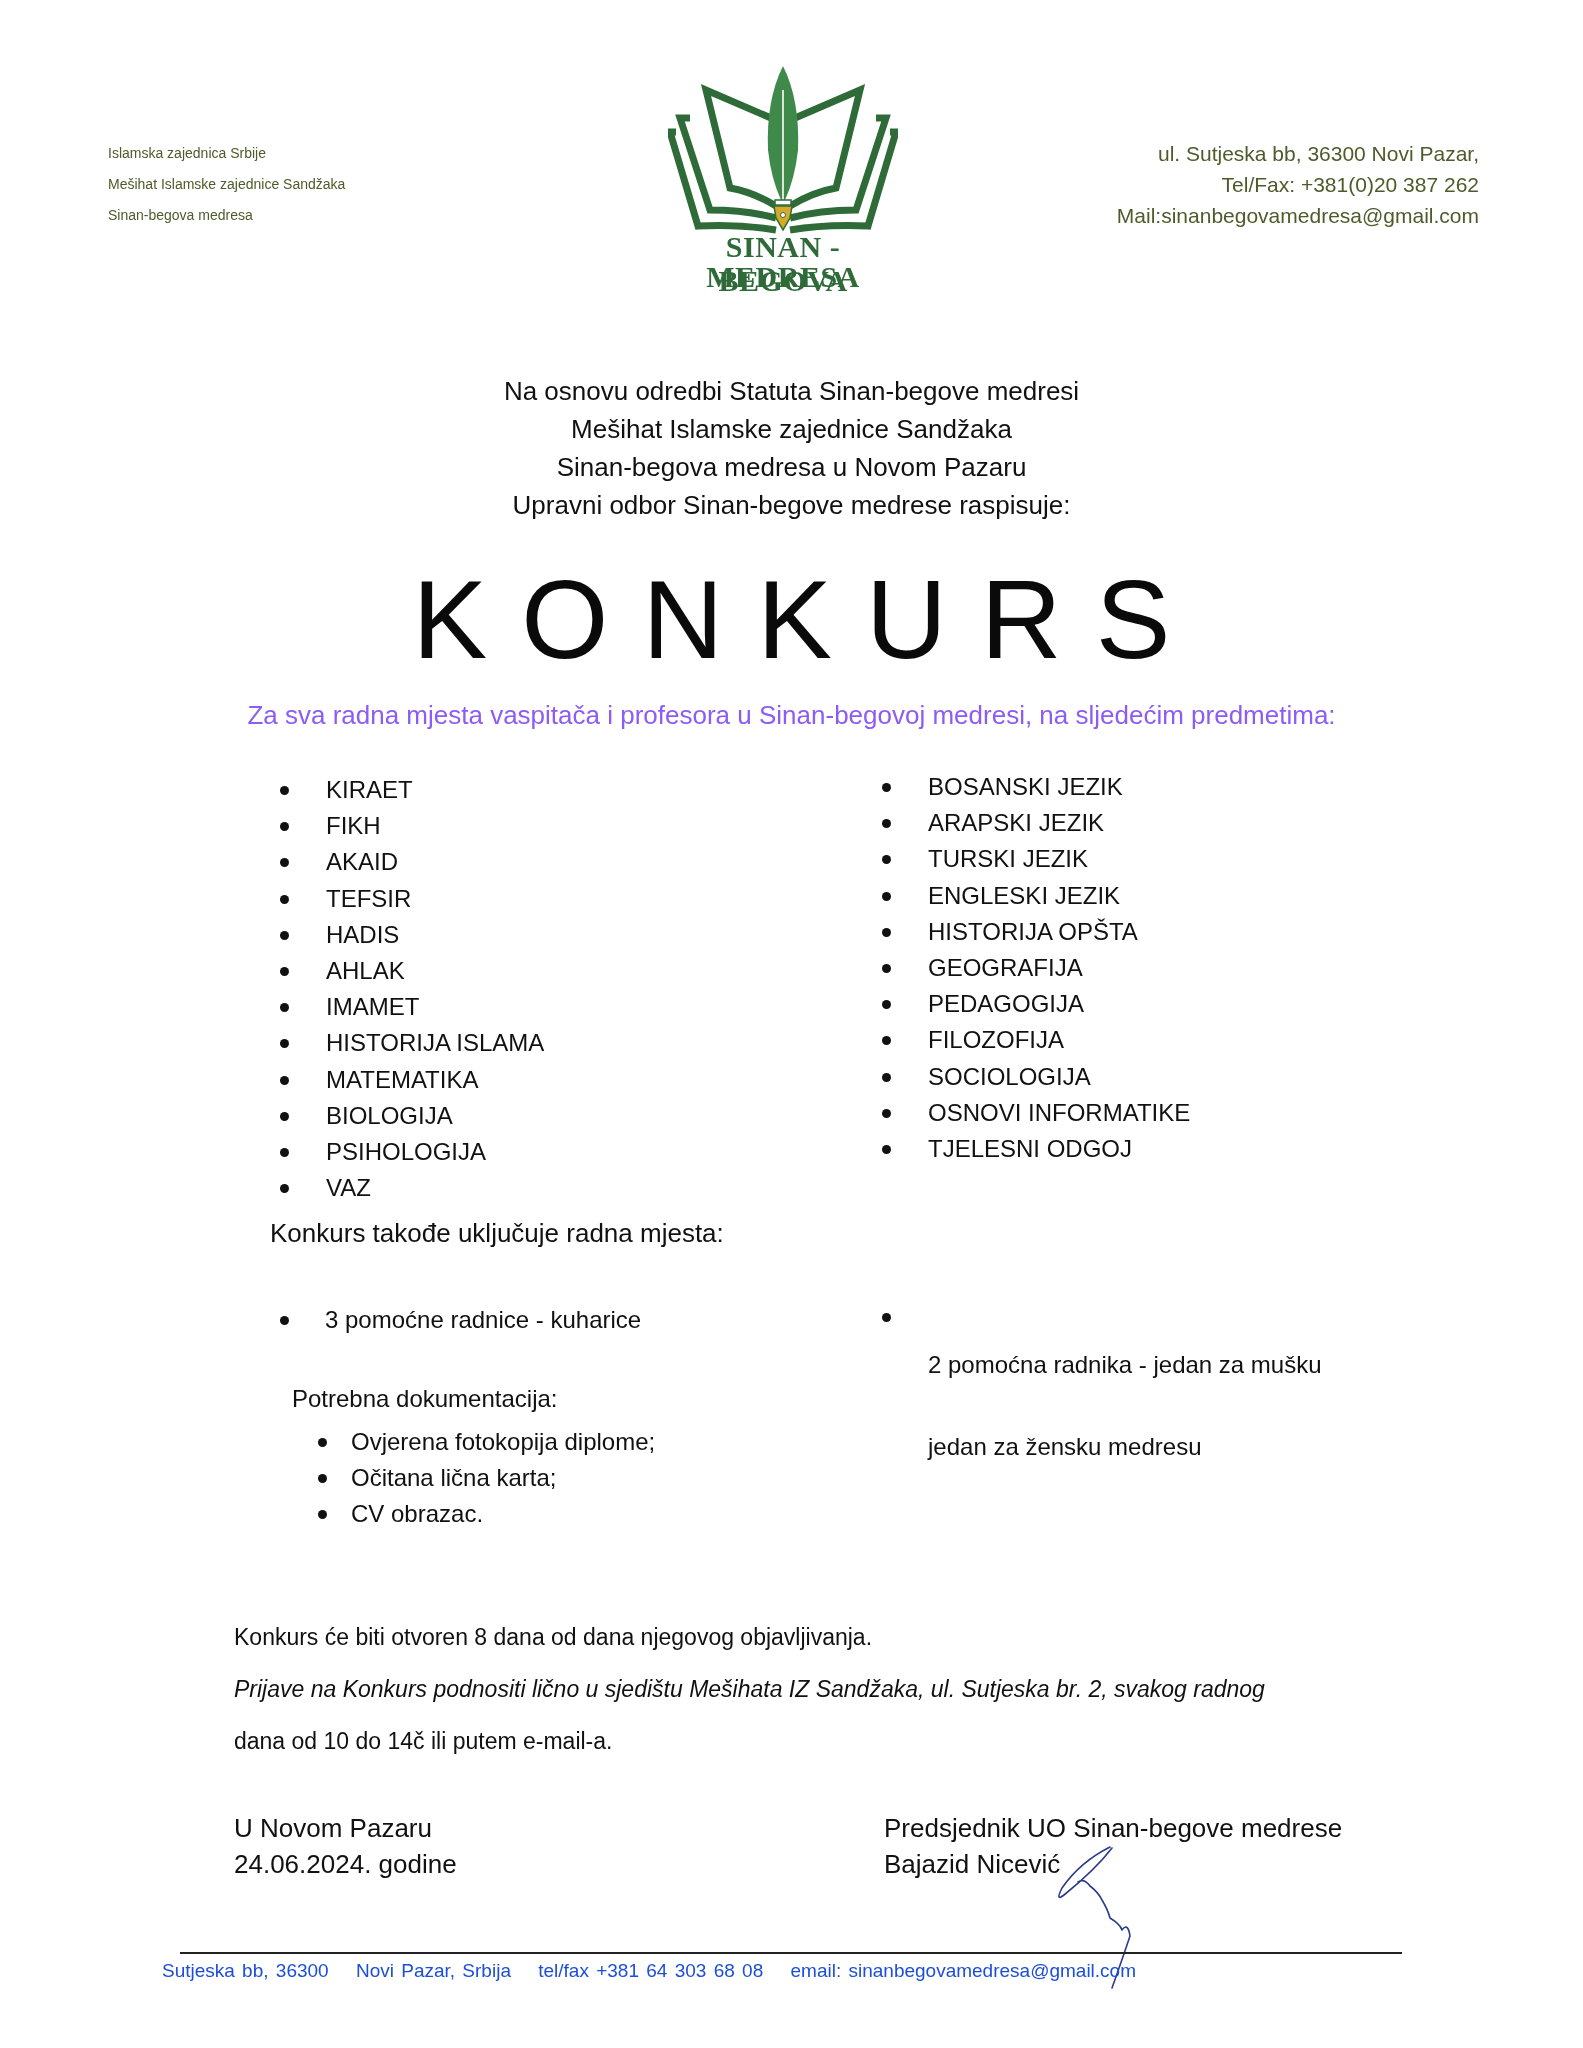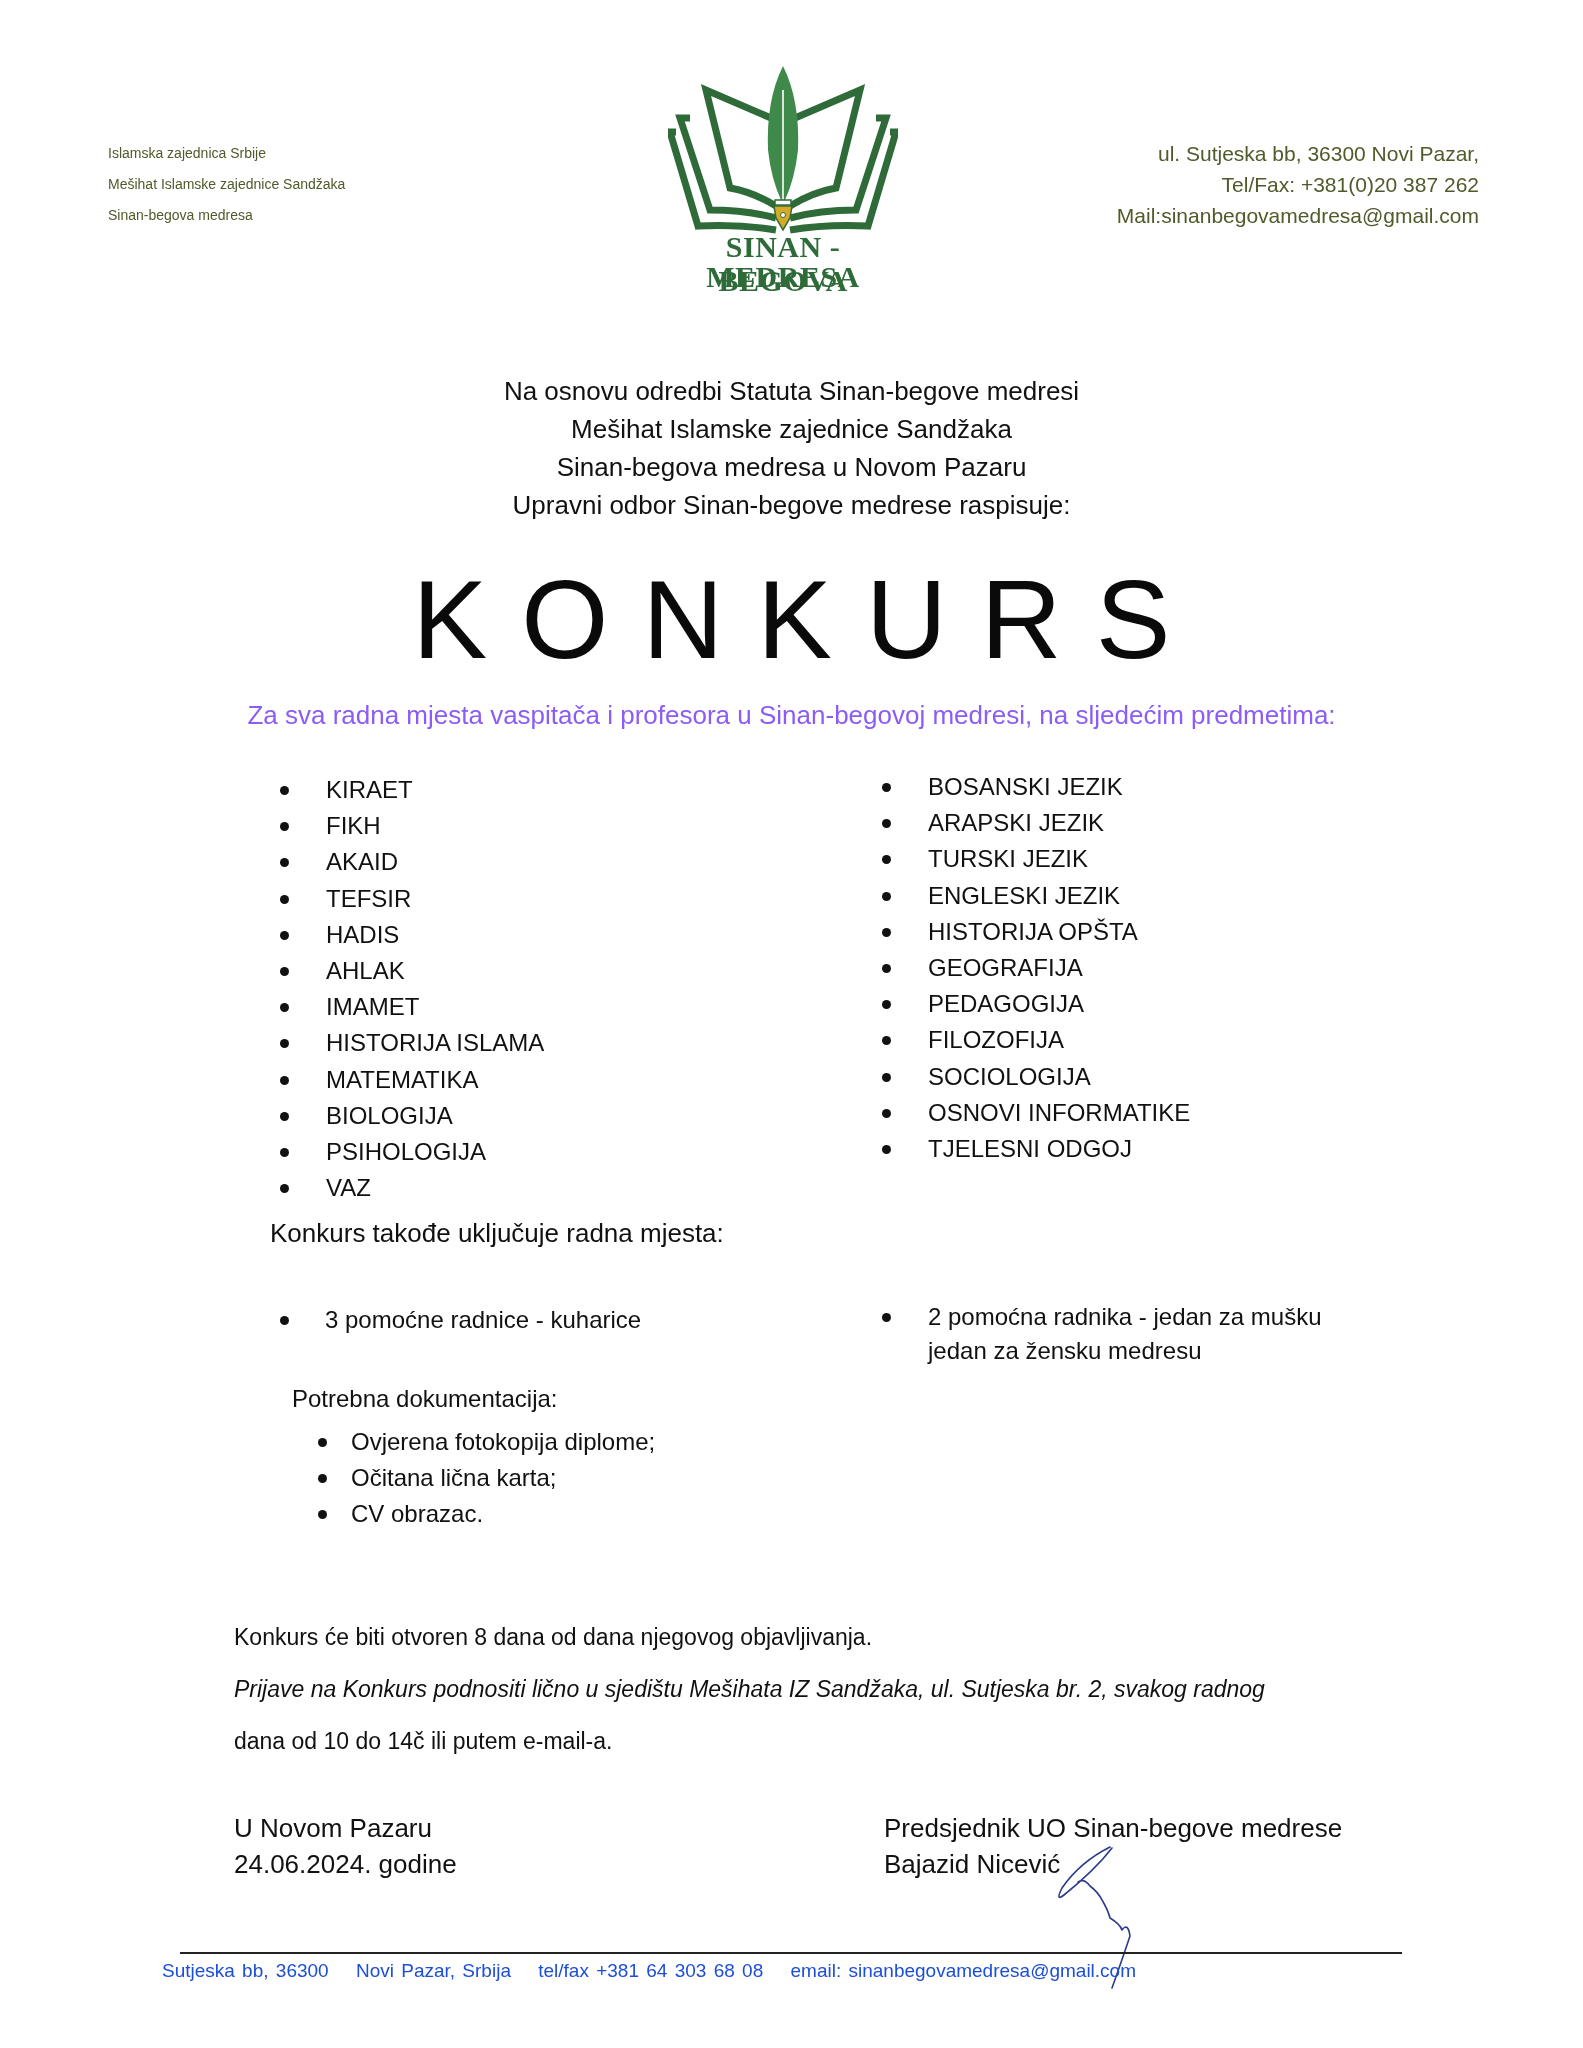--- a/index.html
+++ b/index.html
@@ -30,21 +30,21 @@
   .subj-right { left: 882px; top: 769px; }
   .subj-right li { padding-left: 46px; }
   .subj-right li .bul { left: 0; }
 
   .also { position: absolute; left: 270px; top: 1218px; font-size: 26px; color: #111; }
 
   .pos-left { position: absolute; left: 280px; top: 1303px; font-size: 24px; line-height: 34px; }
   .pos-left .bul, .pos-right .bul { position: absolute; width: 9px; height: 9px; border-radius: 50%; background: #111; top: 13px; left: 0; }
   .pos-left .t { padding-left: 45px; }
   .pos-right { position: absolute; left: 882px; top: 1300px; font-size: 24px; line-height: 34px; width: 480px; }
-  .pos-right .t { padding-left: 46px; display: block; }
+  .pos-right .t { padding-left: 46px; display: block; margin-top: 48px; }
 
   .docs-title { position: absolute; left: 292px; top: 1385px; font-size: 24px; color: #111; }
   .docs-list { left: 318px; top: 1424px; }
   .docs-list li { padding-left: 33px; height: 35px; line-height: 34px; font-size: 24px; }
   .docs-list li .bul { left: 0; top: 13px; }
 
   .para { position: absolute; left: 234px; font-size: 23px; color: #111; }
   .p1 { top: 1624px; }
   .p2 { top: 1676px; font-style: italic; }
   .p3 { top: 1728px; }

